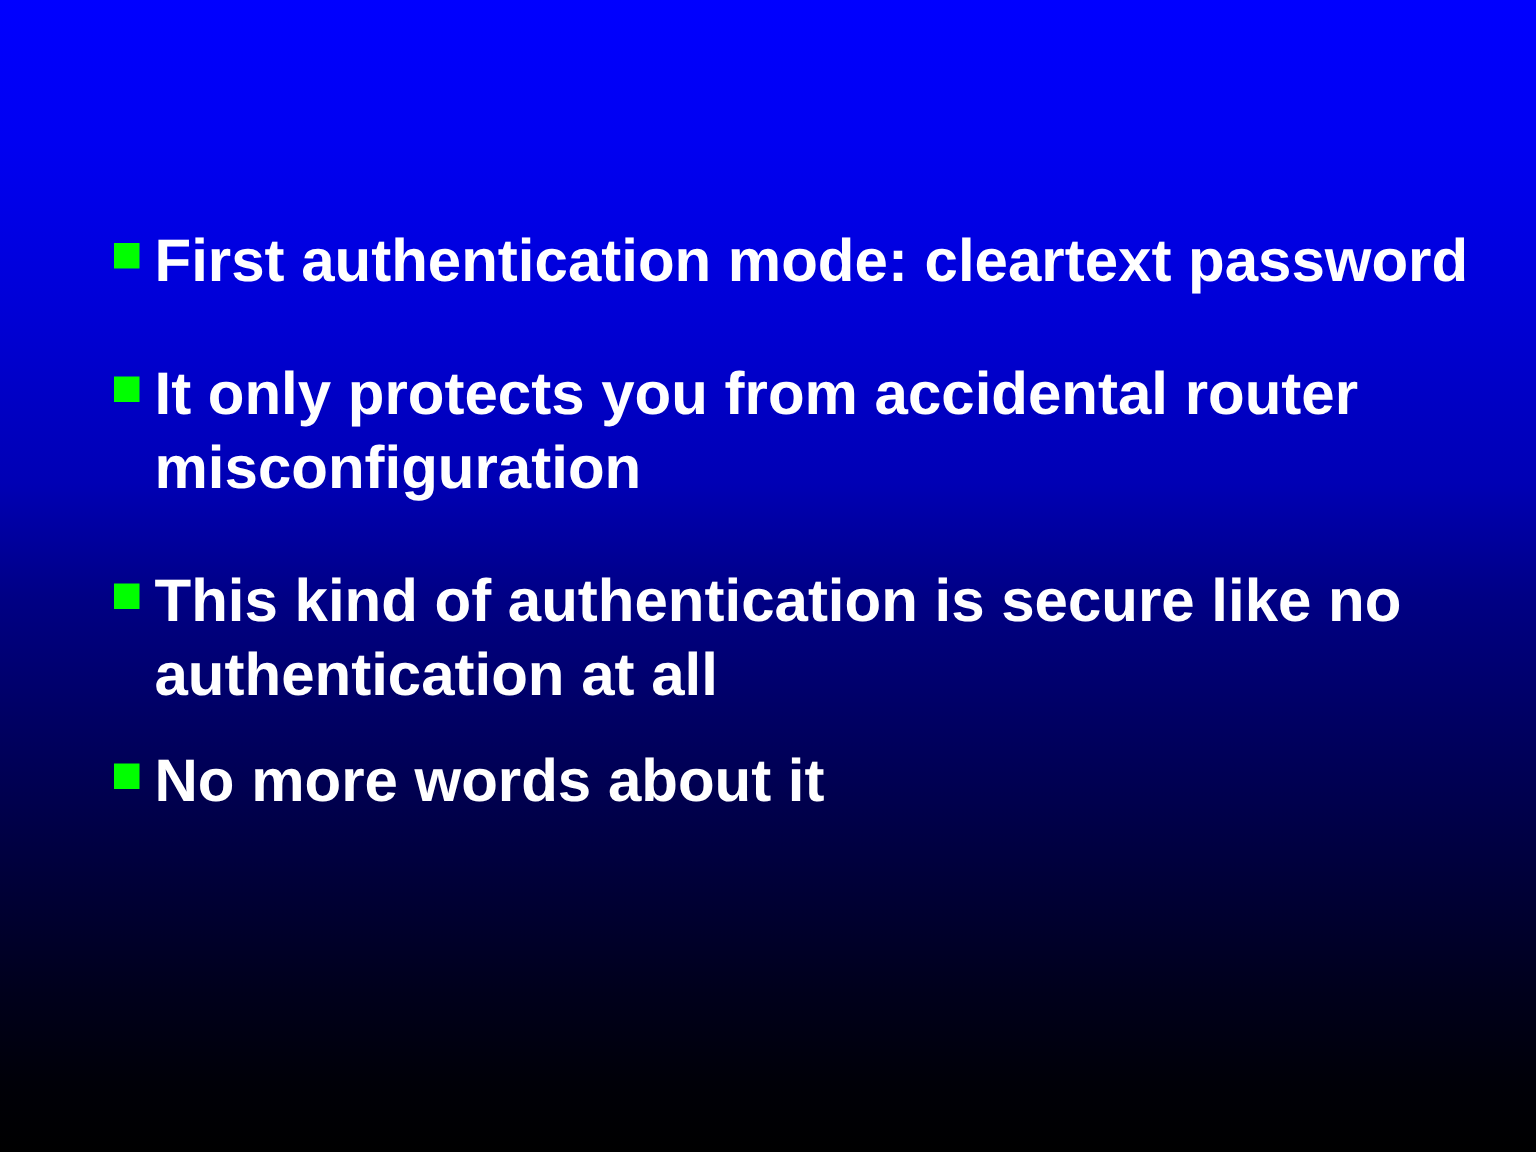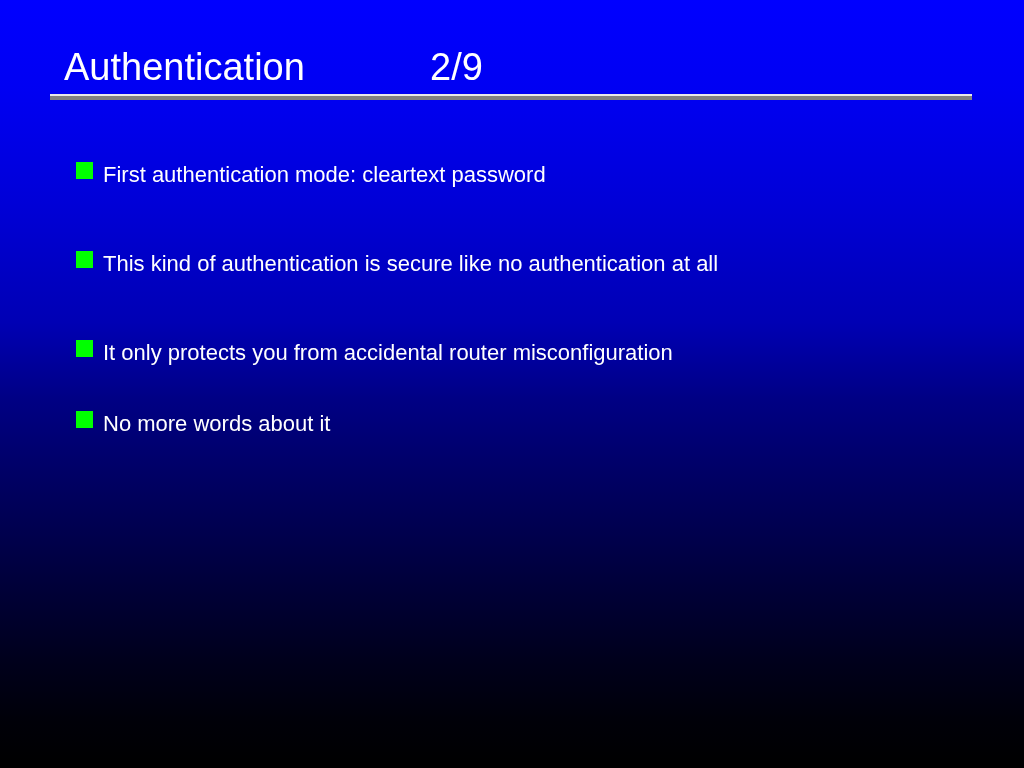--- a/index.html
+++ b/index.html
@@ -84,23 +84,23 @@
     position: absolute;
     left: 76px;
     top: 150px;
     width: 930px;
   }
 
   .bullet-item {
     position: relative;
     padding-left: 27px;
     color: #ffffff;
-    font-size: 22px;
+    font-size: 40px;
     line-height: 49px;
-    font-weight: normal;
+    font-weight: bold;
   }
 
   .bullet-marker {
     position: absolute;
     left: 0px;
     top: 12px;
     width: 17px;
     height: 17px;
     background: #00ff00;
   }
@@ -114,44 +114,36 @@
   #bullet-item-0 { margin-top: 0px; }
   #bullet-item-1 { margin-top: 40px; }
   #bullet-item-2 { margin-top: 40px; }
   #bullet-item-3 { margin-top: 22px; }
 </style>
 </head>
 <body>
 
 <div id="slide">
 
-  <div id="title-block">
-    <div class="title-text" id="title-main">Authentication</div>
-    <div class="title-text" id="title-page">2/9</div>
-    <div id="title-rule">
-      <div class="rule-light"></div>
-      <div class="rule-dark"></div>
-    </div>
-  </div>
 
   <div id="bullet-list">
 
     <div class="bullet-item" id="bullet-item-0">
       <span class="bullet-marker"></span>
       <span class="bullet-text">First authentication mode: cleartext password</span>
     </div>
 
+    <div class="bullet-item" id="bullet-item-2">
+      <span class="bullet-marker"></span>
+      <span class="bullet-text">It only protects you from accidental router misconfiguration</span>
+    </div>
+
     <div class="bullet-item" id="bullet-item-1">
       <span class="bullet-marker"></span>
       <span class="bullet-text">This kind of authentication is secure like no authentication at all</span>
-    </div>
-
-    <div class="bullet-item" id="bullet-item-2">
-      <span class="bullet-marker"></span>
-      <span class="bullet-text">It only protects you from accidental router misconfiguration</span>
     </div>
 
     <div class="bullet-item" id="bullet-item-3">
       <span class="bullet-marker"></span>
       <span class="bullet-text">No more words about it</span>
     </div>
 
   </div>
 
 </div>

